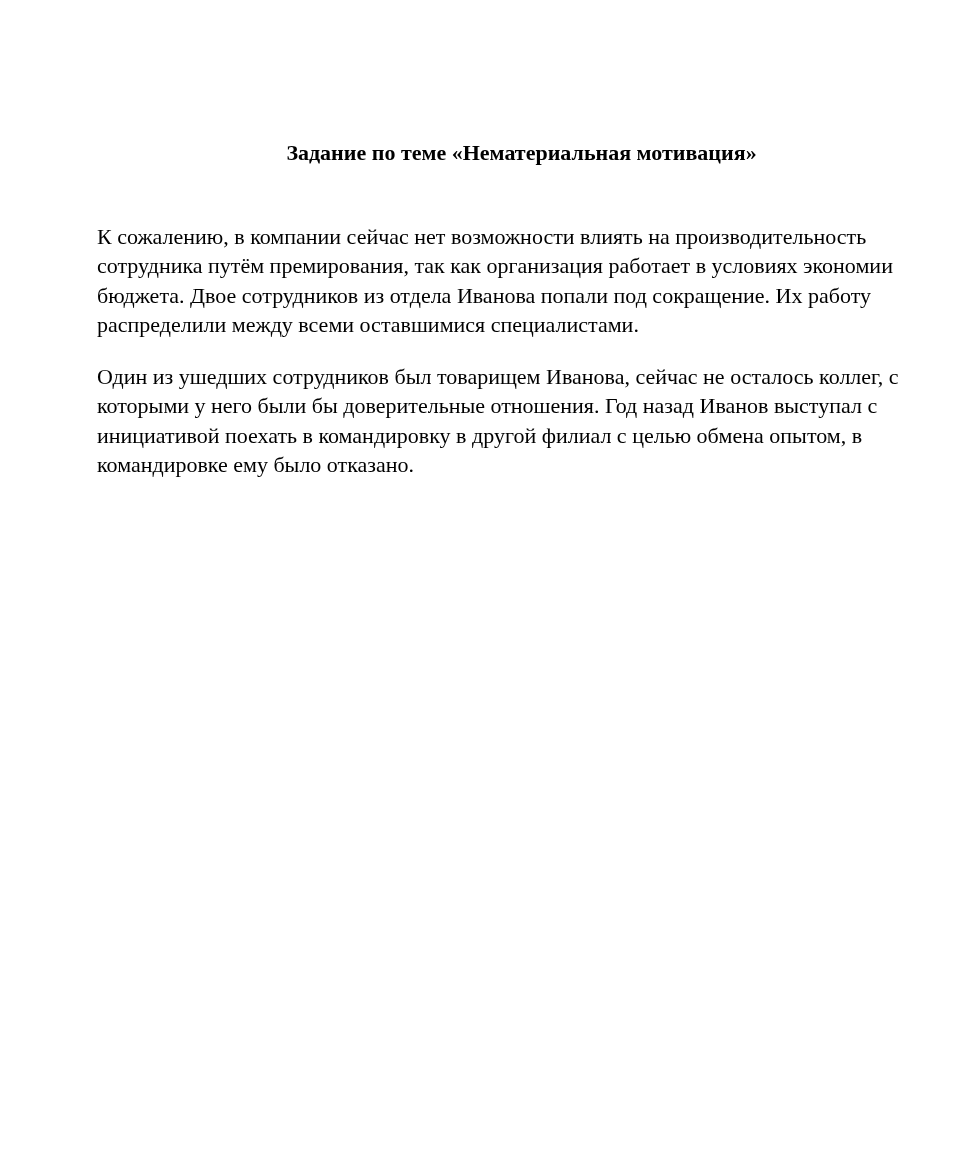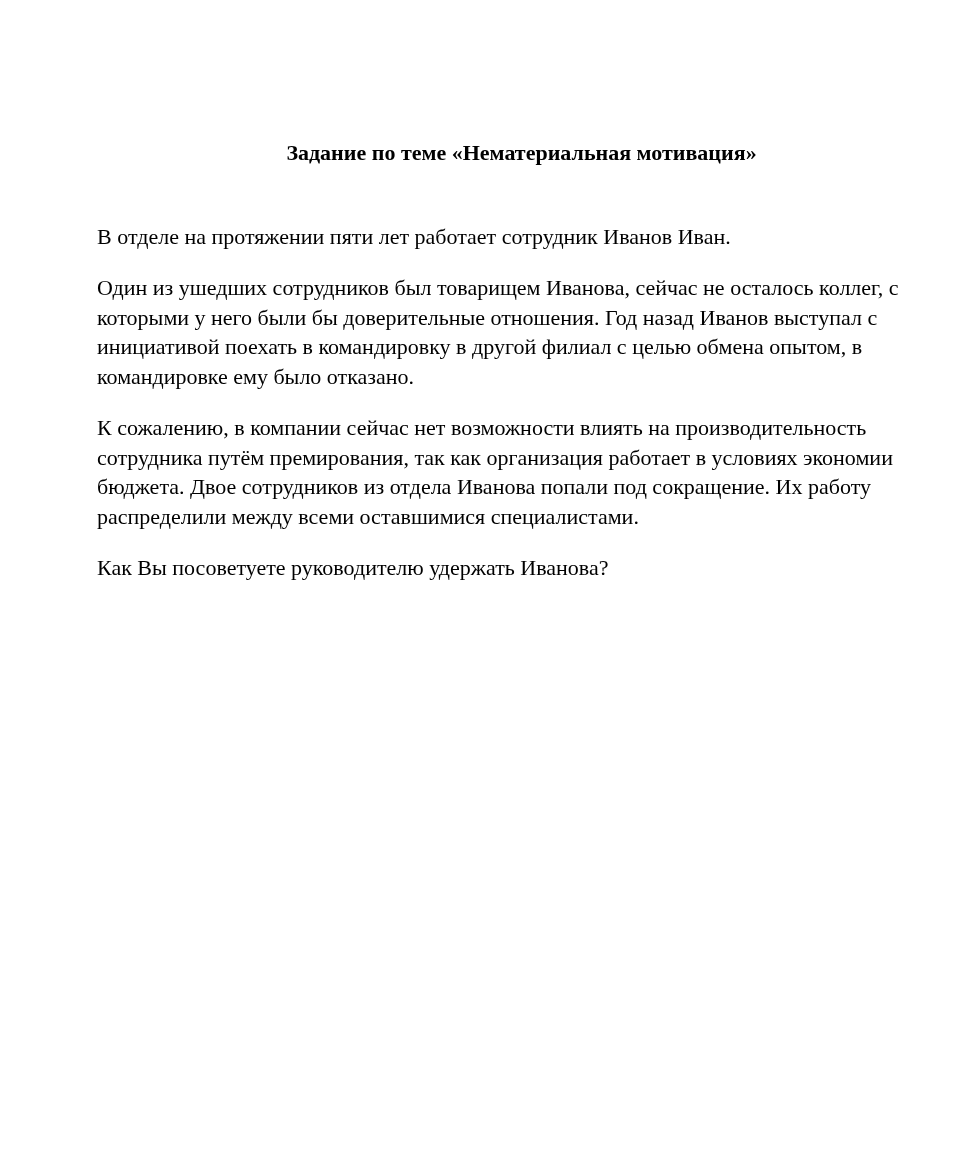--- a/index.html
+++ b/index.html
@@ -39,19 +39,17 @@
     margin: 0 0 22px 0;
   }
 </style>
 </head>
 <body>
 
 <div class="page">
   <div class="content">
     <h1 class="doc-title">Задание по теме «Нематериальная мотивация»</h1>
     <div class="doc-body">
-        <p>В отделе на протяжении пяти лет работает сотрудник Иванов Иван.</p>
+        <p>К сожалению, в компании сейчас нет возможности влиять на производительность сотрудника путём премирования, так как организация работает в условиях экономии бюджета. Двое сотрудников из отдела Иванова попали под сокращение. Их работу распределили между всеми оставшимися специалистами.</p>
         <p>Один из ушедших сотрудников был товарищем Иванова, сейчас не осталось коллег, с которыми у него были бы доверительные отношения. Год назад Иванов выступал с инициативой поехать в командировку в другой филиал с целью обмена опытом, в командировке ему было отказано.</p>
-        <p>К сожалению, в компании сейчас нет возможности влиять на производительность сотрудника путём премирования, так как организация работает в условиях экономии бюджета. Двое сотрудников из отдела Иванова попали под сокращение. Их работу распределили между всеми оставшимися специалистами.</p>
-        <p>Как Вы посоветуете руководителю удержать Иванова?</p>
       </div>
   </div>
 </div>
 
 </body></html>

